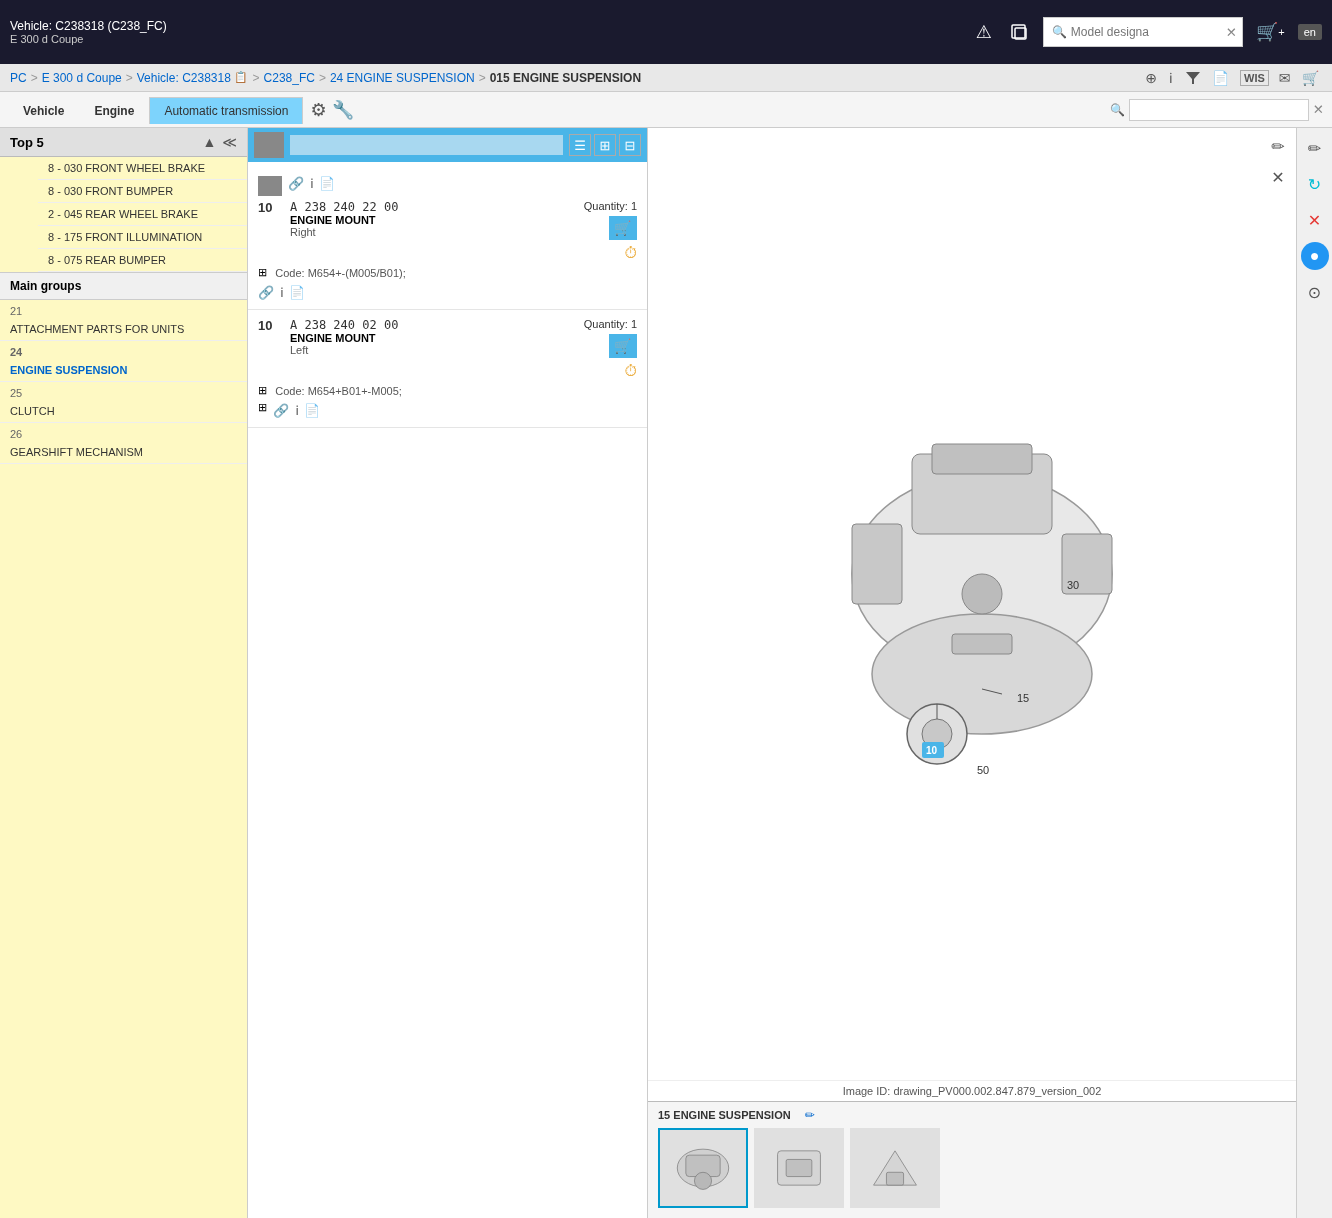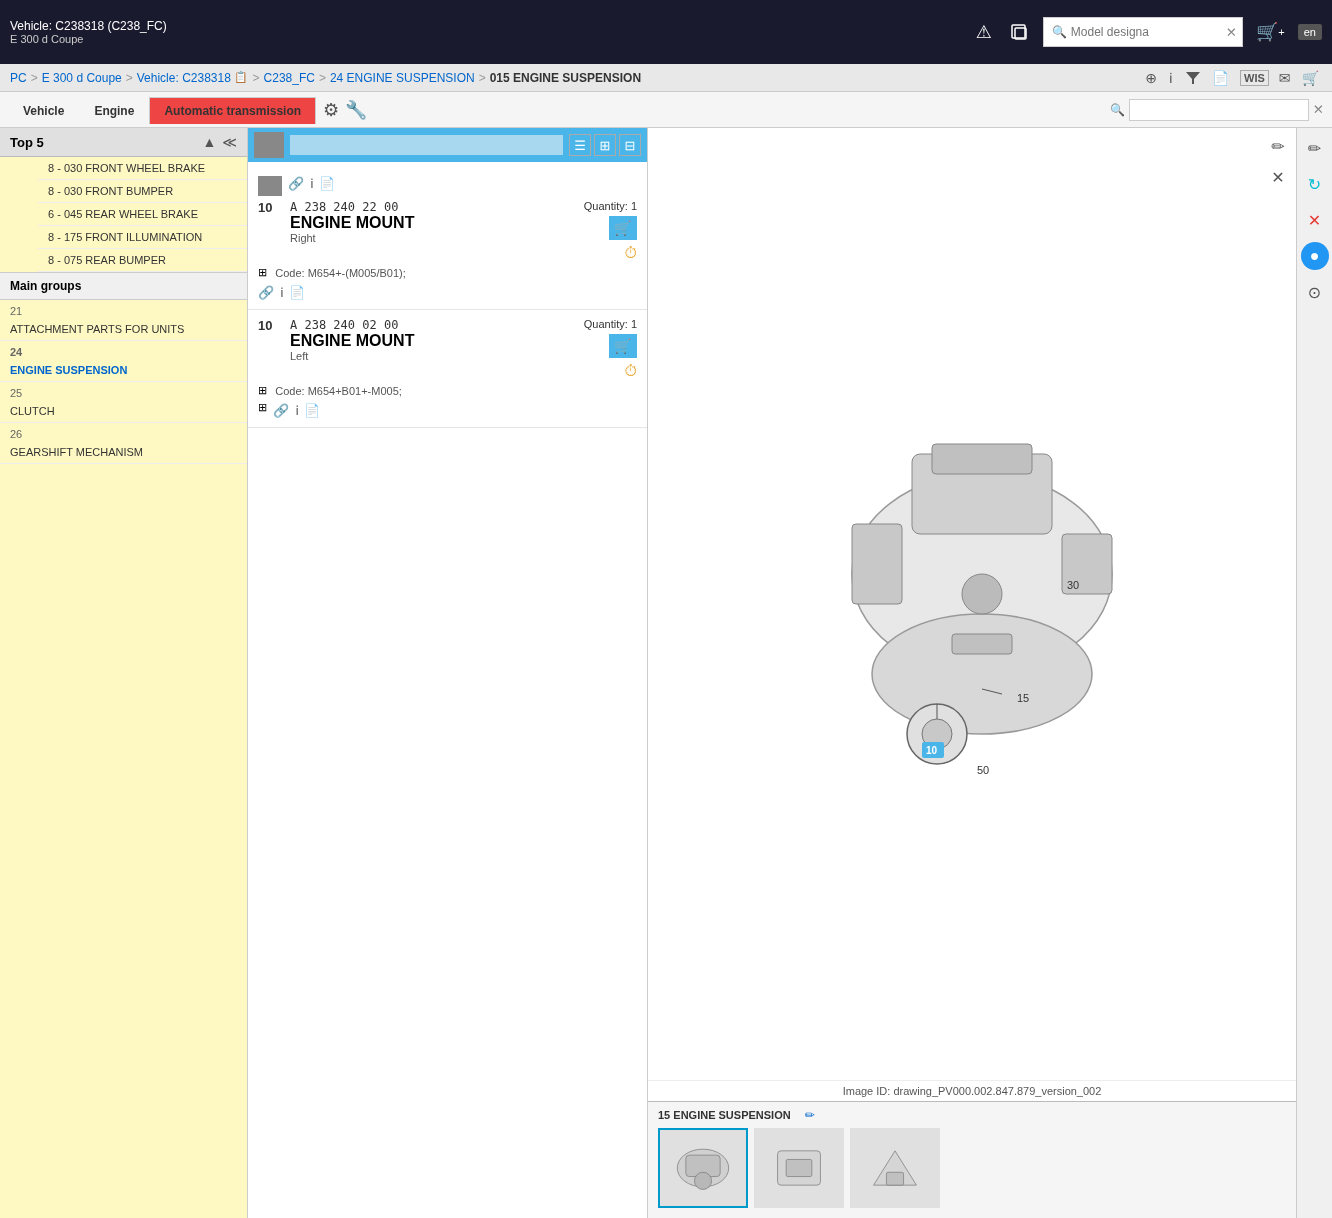--- a/index.html
+++ b/index.html
@@ -99,24 +99,24 @@
       cursor: pointer;
       font-size: 12px;
       color: #333;
       border: 1px solid transparent;
       border-bottom: none;
       position: relative;
       top: 1px;
       font-weight: bold;
     }
     .tab.active {
-      background: #ef4444;
+      background: #7dd3fc;
       border-color: #ccc;
       border-bottom-color: white;
-      font-weight: bold;
+      font-weight: normal;
     }
     .tab-search {
       margin-left: auto;
       display: flex;
       align-items: center;
       gap: 4px;
     }
     .tab-search-input {
       border: 1px solid #ccc;
       padding: 3px 6px;
@@ -240,21 +240,21 @@
     }
     .part-header {
       display: flex;
       align-items: flex-start;
       justify-content: space-between;
       margin-bottom: 4px;
     }
     .part-num { font-weight: bold; color: #333; min-width: 24px; }
     .part-info { flex: 1; margin: 0 8px; }
     .part-id { font-size: 12px; color: #333; font-family: monospace; }
-    .part-name { font-size: 16px; font-weight: bold; color: #000; }
+    .part-name { font-size: 11px; font-weight: bold; color: #000; }
     .part-desc { font-size: 11px; color: #555; }
     .part-actions { display: flex; flex-direction: column; gap: 4px; align-items: flex-end; }
     .add-cart-btn {
       background: #4ab5e8;
       border: none;
       cursor: pointer;
       color: white;
       width: 28px;
       height: 24px;
       display: flex;
@@ -477,21 +477,21 @@
     <div class="top5-header">
       <span>Top 5</span>
       <div class="top5-controls">
         <button class="top5-ctrl-btn">▲</button>
         <button class="top5-ctrl-btn">≪</button>
       </div>
     </div>
     <div class="top5-list">
       <div class="top5-item">8 - 030 FRONT WHEEL BRAKE</div>
       <div class="top5-item">8 - 030 FRONT BUMPER</div>
-      <div class="top5-item">6 - 045 REAR WHEEL BRAKE</div>
+      <div class="top5-item">2 - 045 REAR WHEEL BRAKE</div>
       <div class="top5-item">8 - 175 FRONT ILLUMINATION</div>
       <div class="top5-item">8 - 075 REAR BUMPER</div>
     </div>
     <div class="main-groups-header">Main groups</div>
     <div class="group-list">
       <div class="group-item">
         <span class="group-num">21</span>
         <span>ATTACHMENT PARTS FOR UNITS</span>
       </div>
       <div class="group-item active">

